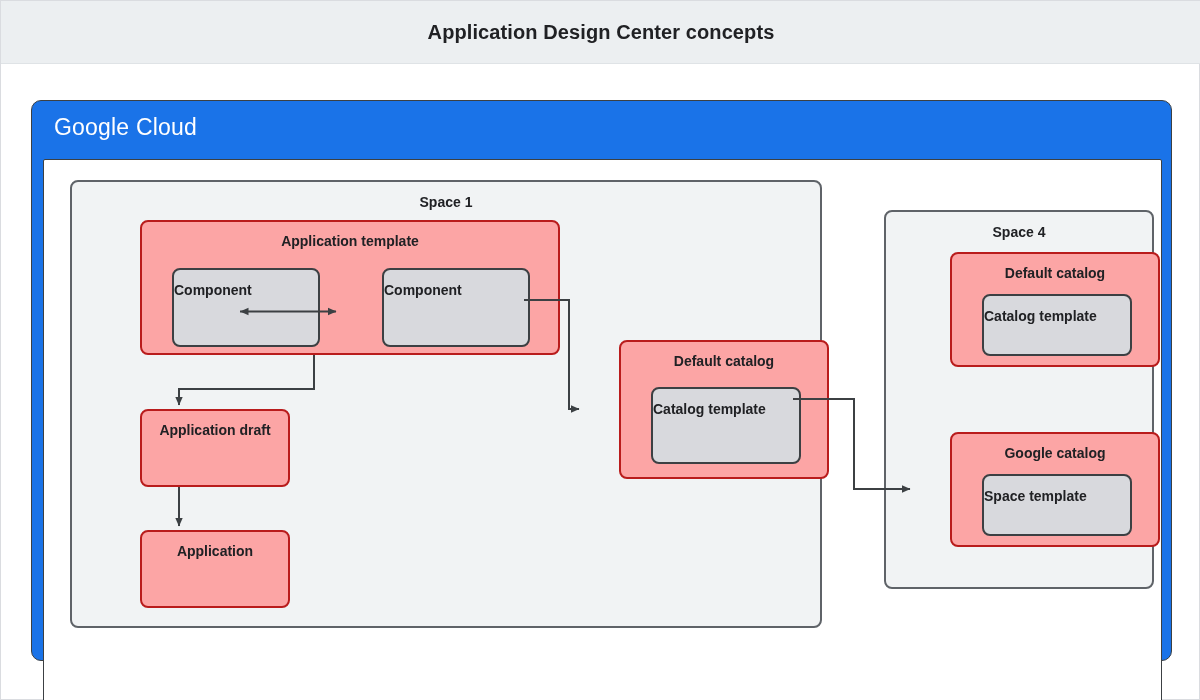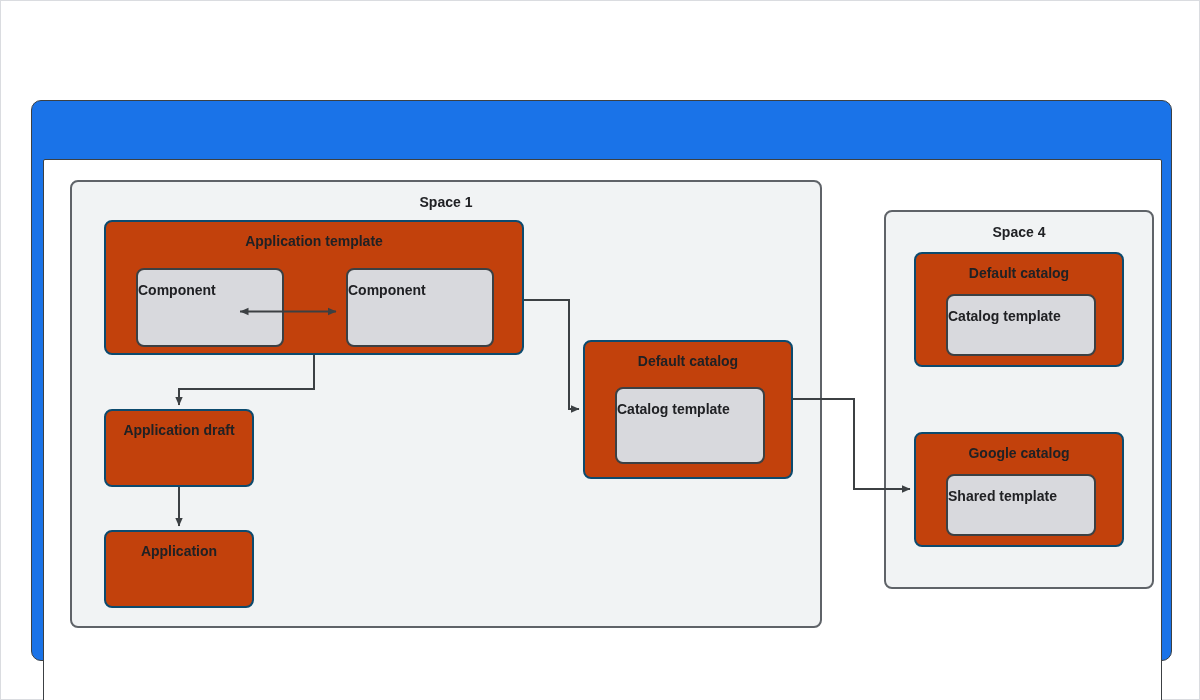--- a/index.html
+++ b/index.html
@@ -91,24 +91,25 @@
     font-size: 14px;
     font-weight: bold;
     color: #202124;
   }
   #space-1 { left: 26px; top: 20px; width: 752px; height: 448px; }
   #space-2 { left: 840px; top: 50px; width: 270px; height: 379px; }
 
   
   .blue-box {
     position: absolute;
-    background: #c2410c;
-    border: 2px solid #0c4a6e;
+    background: #fca5a5;
+    border: 2px solid #b91c1c;
     border-radius: 8px;
     box-sizing: border-box;
+    margin-left: 36px;
   }
   .box-label {
     position: absolute;
     top: 11px;
     left: 0;
     width: 100%;
     text-align: center;
     font-size: 14px;
     font-weight: bold;
     color: #202124;
@@ -154,22 +155,29 @@
     width: 1119px;
     height: 482px;
     pointer-events: none;
   }
 </style>
 </head>
 <body>
 
 <div class="page">
 
+  <div class="header">
+    <div class="header-title">Application Design Center concepts</div>
+  </div>
 
   <div class="gc-frame">
+    <div class="gc-logo">
+      <span class="gc-bold">Google</span>
+      <span class="gc-light">Cloud</span>
+    </div>
 
     <div class="gc-inner">
 
       <div class="space-box" id="space-1">
         <div class="space-label">Space 1</div>
       </div>
 
       <div class="blue-box" id="app-template">
         <div class="box-label">Application template</div>
         <div class="gray-box" id="component-1">
@@ -202,21 +210,21 @@
       <div class="blue-box" id="default-catalog-2">
         <div class="box-label">Default catalog</div>
         <div class="gray-box" id="catalog-template-2">
           <div class="gray-label">Catalog template</div>
         </div>
       </div>
 
       <div class="blue-box" id="shared-catalog">
         <div class="box-label">Google catalog</div>
         <div class="gray-box" id="shared-template">
-          <div class="gray-label">Shared template</div>
+          <div class="gray-label">Space template</div>
         </div>
       </div>
 
       <svg class="connectors" viewBox="0 0 1119 482" width="1119" height="482" xmlns="http://www.w3.org/2000/svg">
         <defs>
           <marker id="arrowEnd" markerWidth="9" markerHeight="9" refX="8" refY="4.5" orient="auto" markerUnits="userSpaceOnUse">
             <path d="M0,0.8 L8.5,4.5 L0,8.2 z" fill="#3c4043"></path>
           </marker>
           <marker id="arrowStart" markerWidth="9" markerHeight="9" refX="0.5" refY="4.5" orient="auto" markerUnits="userSpaceOnUse">
             <path d="M9,0.8 L0.5,4.5 L9,8.2 z" fill="#3c4043"></path>

